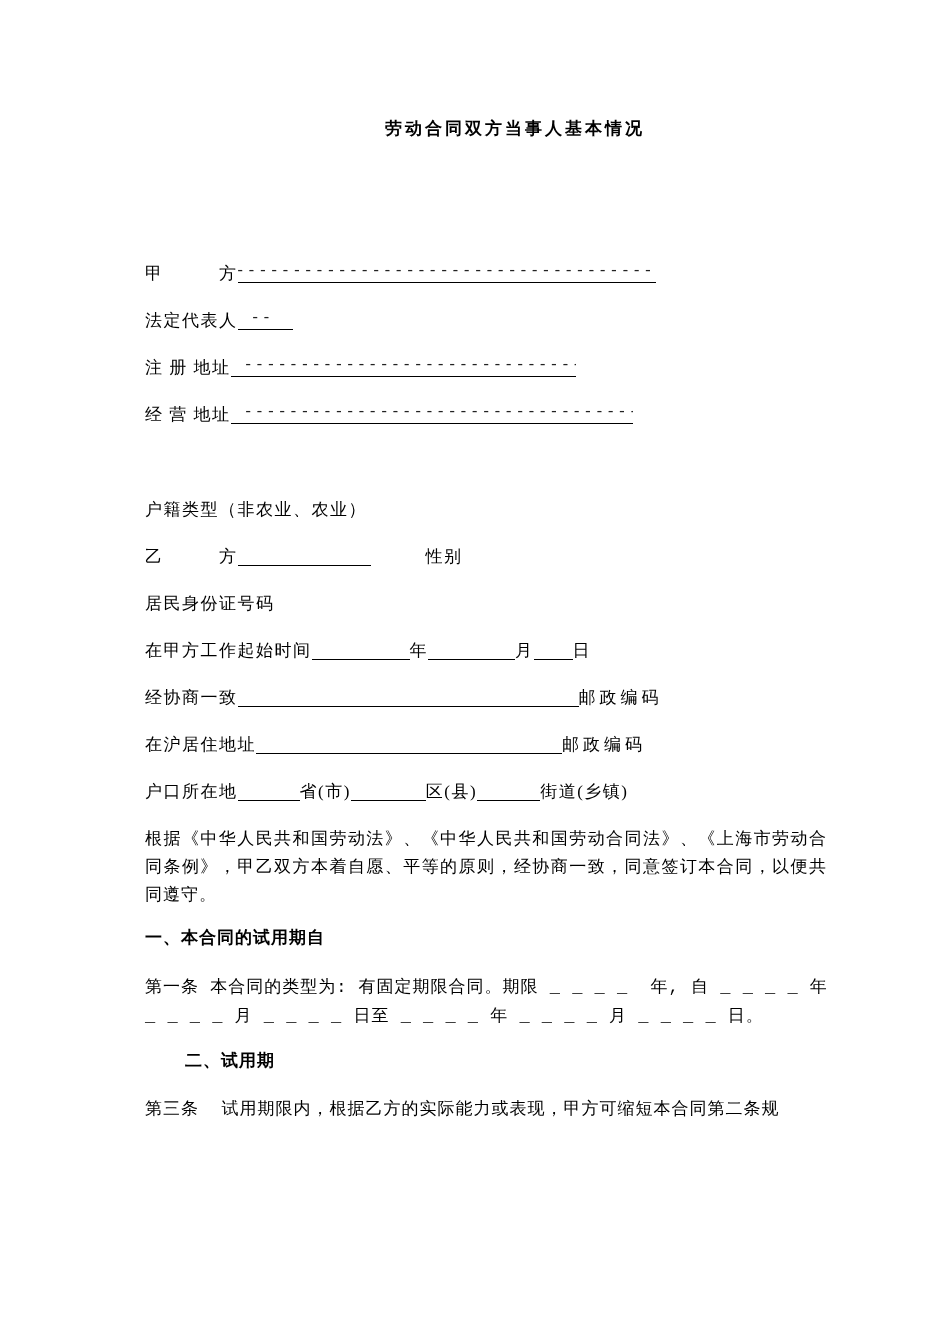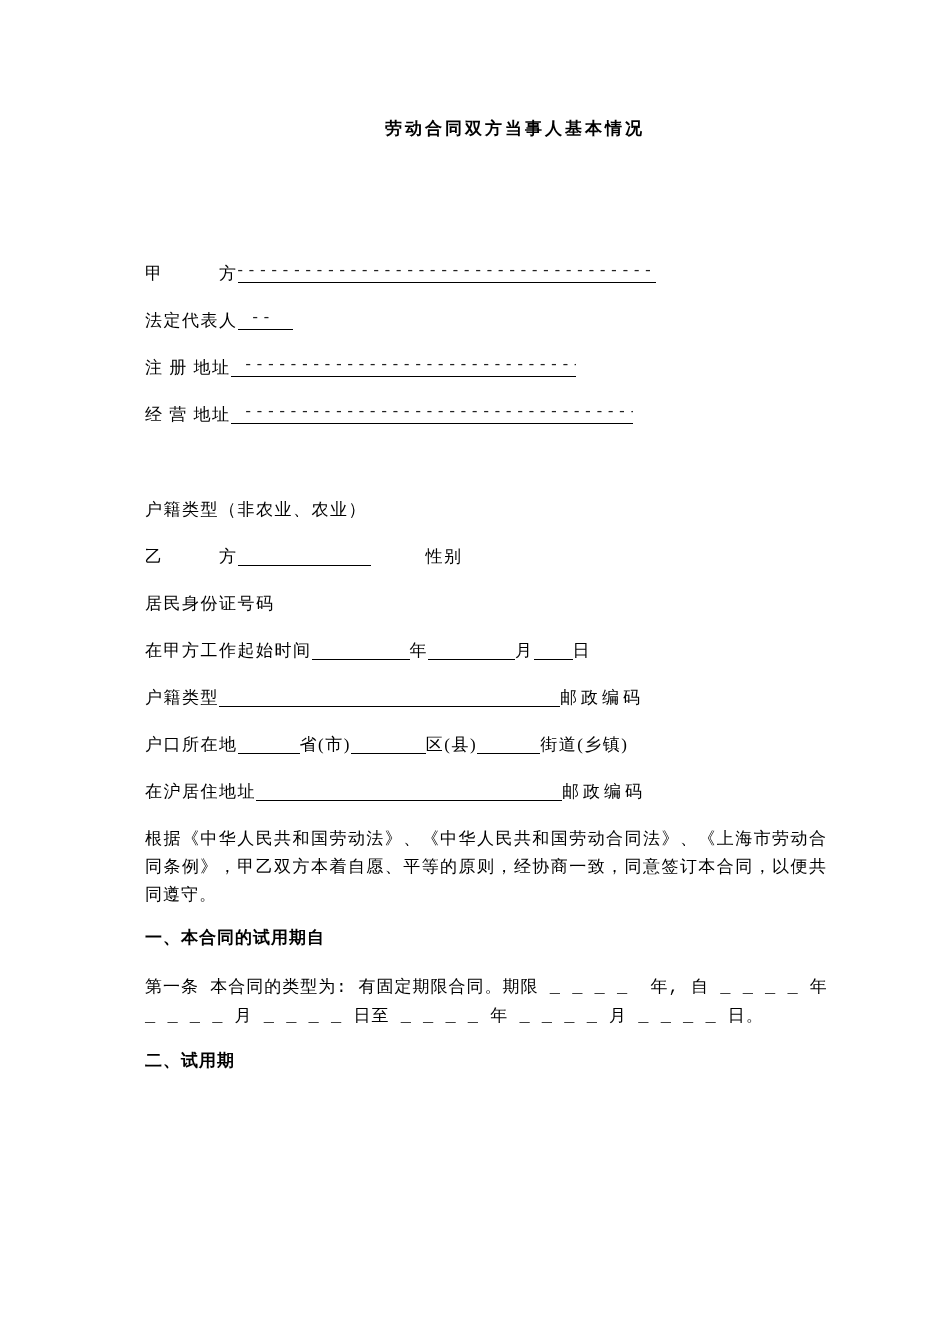--- a/index.html
+++ b/index.html
@@ -15,21 +15,21 @@
   .party-b-block{margin-top:67px;}
   .blank{display:inline-block;border-bottom:1px solid #000;height:22px;line-height:20px;
          vertical-align:-4px;overflow:hidden;white-space:pre;letter-spacing:1px;
          color:#222;font-size:16px;}
   .gap-l{margin-left:55px;}
   .preamble{width:682px;font-size:17px;line-height:28px;
             text-align:justify;letter-spacing:1px;}
   .sec-heading{font-size:17px;font-weight:bold;letter-spacing:1px;height:24px;
                line-height:24px;margin:0;}
   .h1a{margin-top:17px;margin-bottom:24px;}
-  .h2a{margin-top:18px;margin-bottom:23px;}
+  .h2a{margin-top:18px;margin-bottom:23px;margin-left:40px;}
   .clause{width:690px;font-size:17px;line-height:28.5px;letter-spacing:1px;
           white-space:pre-wrap;margin:0;font-family:Liberation Mono, monospace;}
   .clause3{margin-top:20px;}
   .w418{width:418px;} .w55{width:55px;} .w345{width:345px;} .w402{width:402px;}
   .w133{width:133px;} .w98{width:98px;} .w87{width:87px;} .w39{width:39px;}
   .w341{width:341px;} .w306{width:306px;} .w62{width:62px;} .w75{width:75px;} .w63{width:63px;}
   .postal{letter-spacing:4px;margin-top:24px;}
 </style>
 </head>
 <body>
@@ -60,30 +60,31 @@
     <div class="fl">
       <span>乙　　　方</span><span class="blank w133"></span><span class="gap-l">性别</span>
     </div>
     <div class="fl">
       <span>居民身份证号码</span>
     </div>
     <div class="fl">
       <span>在甲方工作起始时间</span><span class="blank w98"></span><span>年</span><span class="blank w87"></span><span>月</span><span class="blank w39"></span><span>日</span>
     </div>
     <div class="fl">
-      <span>户籍类型</span><span class="blank w341"></span><span class="postal">邮政编码</span>
+      <span>经协商一致</span><span class="blank w341"></span><span class="postal">邮政编码</span>
+    </div>
+    <div class="fl">
+      <span>在沪居住地址</span><span class="blank w306"></span><span class="postal">邮政编码</span>
     </div>
     <div class="fl">
       <span>户口所在地</span><span class="blank w62"></span><span>省(市)</span><span class="blank w75"></span><span>区(县)</span><span class="blank w63"></span><span>街道(乡镇)</span>
-    </div>
-    <div class="fl">
-      <span>在沪居住地址</span><span class="blank w306"></span><span class="postal">邮政编码</span>
     </div>
   </div>
 
   <p class="preamble">根据《中华人民共和国劳动法》、《中华人民共和国劳动合同法》、《上海市劳动合同条例》，甲乙双方本着自愿、平等的原则，经协商一致，同意签订本合同，以便共同遵守。</p>
 
   <h2 class="sec-heading h1a">一、本合同的试用期自</h2>
   <p class="clause">第一条 本合同的类型为: 有固定期限合同。期限 _ _ _ _  年, 自 _ _ _ _ 年 _ _ _ _ 月 _ _ _ _ 日至 _ _ _ _ 年 _ _ _ _ 月 _ _ _ _ 日。</p>
 
   <h2 class="sec-heading h2a">二、试用期</h2>
+  <p class="clause clause3">第三条  试用期限内，根据乙方的实际能力或表现，甲方可缩短本合同第二条规</p>
 
 </div>
 
 </body></html>

